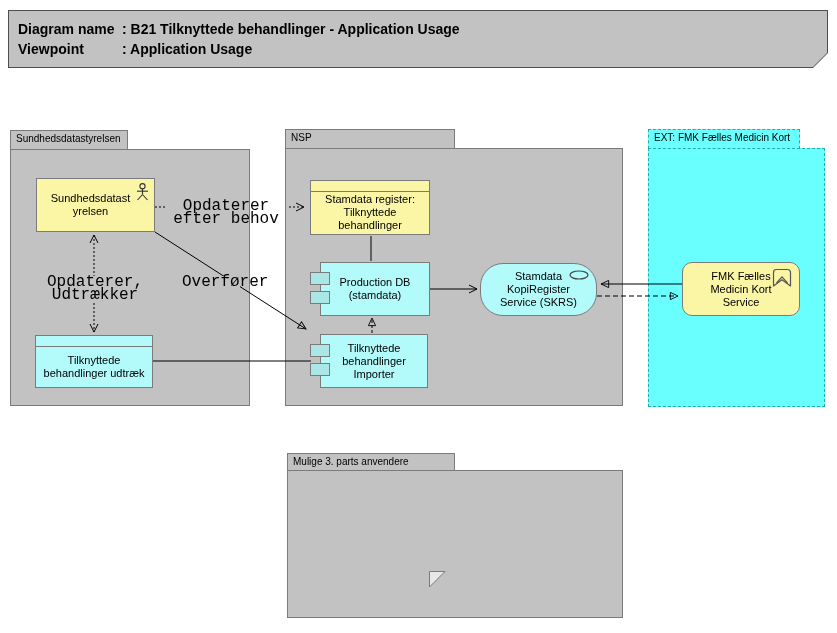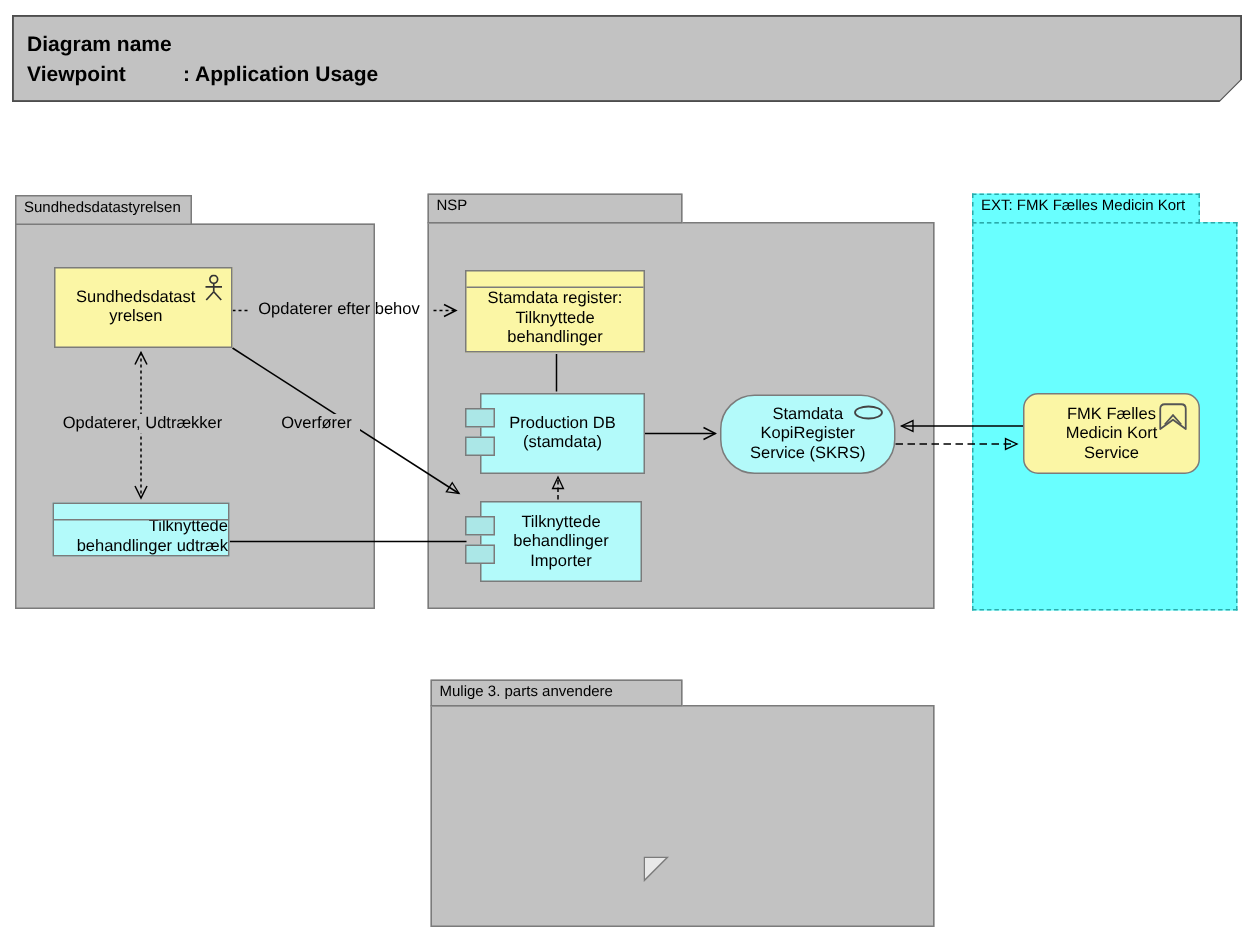--- a/index.html
+++ b/index.html
@@ -54,21 +54,21 @@
     border:1px solid var(--group-border,#7b7b7b);box-sizing:border-box;
   }
   .corner-icon{position:absolute;pointer-events:none;}
   
   svg.wires{position:absolute;left:0;top:0;z-index:2;}
   svg.wires path{stroke:var(--line-color,#000);stroke-width:1;fill:none;}
   .dash-fine{stroke-dasharray:2 2;}
   .dash-mid{stroke-dasharray:3 2;}
   .dash-long{stroke-dasharray:5 3;}
   .conn-label{
-    position:absolute;font-size:11px;line-height:13px;text-align:center;z-index:4;
+    position:absolute;font-size:16px;line-height:13px;text-align:center;z-index:4;font-family:Liberation Mono, monospace;
   }
   .on-gray{background:var(--group-fill,#c2c2c2);}
   
   .note{
     position:absolute;left:310px;top:490px;width:136px;height:98px;
     background:var(--note-fill,#ffffff);border:1px solid var(--group-border,#7b7b7b);
     box-sizing:border-box;z-index:3;font-size:11px;line-height:14px;
     padding:6px 6px 0 8px;text-align:left;
     clip-path:polygon(0 0,100% 0,100% calc(100% - 16px),calc(100% - 16px) 100%,0 100%);
   }
@@ -77,20 +77,21 @@
 </style>
 </head>
 <body>
 
 <div class="canvas">
 
   <div class="title-outer">
     <div class="title-inner">
       <div class="title-row">
         <span class="t-label">Diagram name</span>
+        <span class="t-value">: B21 Tilknyttede behandlinger - Application Usage</span>
       </div>
       <div class="title-row">
         <span class="t-label">Viewpoint</span>
         <span class="t-value">: Application Usage</span>
       </div>
     </div>
   </div>
 
   <div class="grp-tab" style="left:10px;top:130px;width:118px;height:20px;">Sundhedsdatastyrelsen</div>
   <div class="grp-body" style="left:10px;top:149px;width:240px;height:257px;"></div>
@@ -135,21 +136,21 @@
     <span>Sundhedsdatast yrelsen</span>
     <svg class="corner-icon" style="right:5px;top:4px;" width="13" height="18" viewBox="0 0 13 18">
       <circle cx="6.5" cy="3.2" r="2.6" fill="none" stroke="#333" stroke-width="1.1"></circle>
       <line x1="6.5" y1="5.8" x2="6.5" y2="11.5" stroke="#333" stroke-width="1.1"></line>
       <line x1="1" y1="8.2" x2="12" y2="8.2" stroke="#333" stroke-width="1.1"></line>
       <line x1="6.5" y1="11.5" x2="1.5" y2="17" stroke="#333" stroke-width="1.1"></line>
       <line x1="6.5" y1="11.5" x2="11.5" y2="17" stroke="#333" stroke-width="1.1"></line>
     </svg>
   </div>
 
-  <div class="el cyan dataobj" style="left:35px;top:335px;width:118px;height:36px;text-align:right;">
+  <div class="el cyan dataobj" style="left:35px;top:335px;width:118px;height:53px;">
     <div class="databar"></div>
     <span>Tilknyttede behandlinger udtræk</span>
   </div>
 
   <div class="el yellow dataobj" style="left:310px;top:180px;width:120px;height:55px;justify-content:flex-end;">
     <div class="databar"></div>
     <span>Stamdata register: Tilknyttede behandlinger</span>
   </div>
 
   <div class="el cyan" style="left:320px;top:262px;width:110px;height:54px;padding:2px 4px;">

